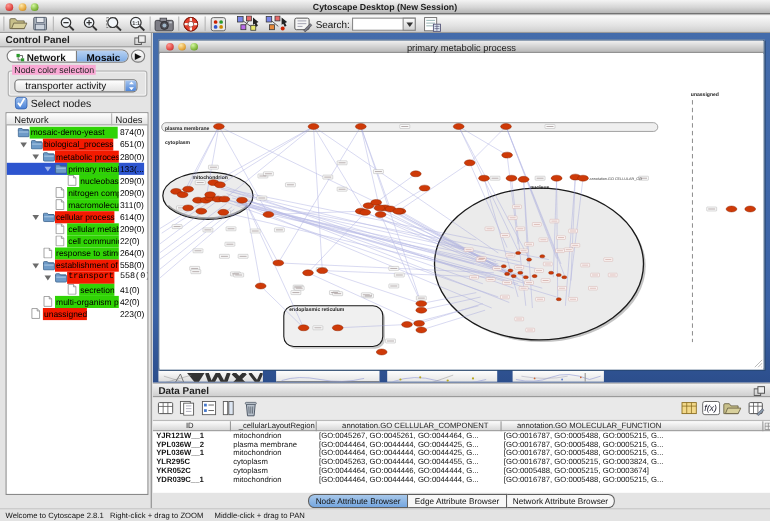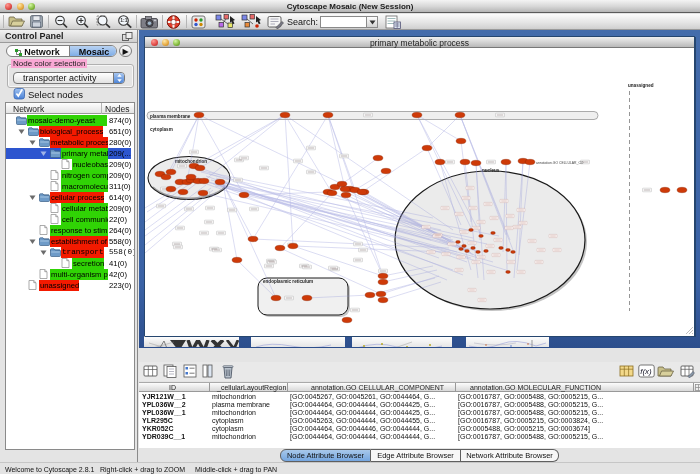--- a/index.html
+++ b/index.html
@@ -15,21 +15,21 @@
 .dpanel { position:absolute; left:139px; top:348px; width:561px; height:114px; background:#e4e4e4; }
 .seg { position:absolute; height:13px; line-height:12px; font-size:7.5px; color:#111; text-align:center; border:1px solid #5f5f5f; background:#f7f7f7; }
 .tinytext { font-size:7px; color:#111; }
 </style></head>
 <body>
 
 <div class="titlebar">
  <div class="light" style="left:5px;background:radial-gradient(circle at 35% 30%,#ff9a93,#df4743 60%,#a02722)"></div>
  <div class="light" style="left:17px;background:radial-gradient(circle at 35% 30%,#ffe9a8,#e5a73e 60%,#b07415)"></div>
  <div class="light" style="left:28px;background:radial-gradient(circle at 35% 30%,#d4f8a2,#82b83c 60%,#4e7b1a)"></div>
- <div class="wtitle">Cytoscape Mosaic (New Session)</div>
+ <div class="wtitle">Cytoscape Desktop (New Session)</div>
 </div>
 
 <div class="toolbar">
  <div class="tsep" style="left:3px"></div>
  <svg style="position:absolute;left:8px;top:1px" width="17" height="13" viewBox="0 0 17 13">
       <path d="M1 11 L1 3 Q1 2 2 2 L6 2 L7.5 4 L14 4 L14 11 Z" fill="#c8c08a" stroke="#6b6345" stroke-width="0.8"></path>
       <path d="M2.5 11 L4.5 6 L16.5 6 L14 11 Z" fill="#d8d09c" stroke="#6b6345" stroke-width="0.8"></path>
     </svg>
  <svg style="position:absolute;left:30px;top:1px" width="13" height="13" viewBox="0 0 13 13">
       <rect x="0.7" y="0.7" width="11.6" height="11.6" rx="1" fill="#aab2bc" stroke="#555d68" stroke-width="0.9"></rect>
@@ -209,21 +209,21 @@
         <div style="position:absolute;left:0;right:3px;height:11px;background:#2d55cf;color:#000;top:33px;">
           <span style="position:absolute;left:34px;top:2px"><svg width="7" height="7" viewBox="0 0 7 7">
               <path d="M0.5 1.5 L6.5 1.5 L3.5 6 Z" fill="#9fb3e8"></path>
             </svg></span>
           <span style="position:absolute;left:44px;top:1px"><svg width="11" height="9" viewBox="0 0 11 9">
               <rect x="0.5" y="2" width="10" height="6.5" rx="1" fill="#6e9bc8" stroke="#3a5f86" stroke-width="0.7"></rect>
               <path d="M0.5 3.2 L0.5 1.6 Q0.5 0.8 1.3 0.8 L4 0.8 L5 2 L10 2" fill="#6e9bc8" stroke="#3a5f86" stroke-width="0.7"></path>
               <rect x="1.2" y="3.4" width="8.6" height="1.2" fill="#9dbede"></rect>
             </svg></span>
           <span style="position:absolute;left:55px;top:0px;background:#30d305;padding:0 0 0 1px;white-space:nowrap;overflow:hidden;max-width:47px;display:inline-block;height:11px;line-height:11px">primary metabolic proc</span>
-          <span style="position:absolute;left:103px;top:0;height:11px;line-height:11px">209(...</span>
+          <span style="position:absolute;left:103px;top:0;height:11px;line-height:11px">133(...</span>
         </div>
         <div style="position:absolute;left:0;right:3px;height:11px;top:44px;">
           <span style="position:absolute;left:55px;top:0px"><svg width="9" height="10" viewBox="0 0 9 10">
               <path d="M1 0.5 L5.8 0.5 L8 2.7 L8 9.5 L1 9.5 Z" fill="#fff" stroke="#888" stroke-width="0.7"></path>
               <path d="M5.8 0.5 L5.8 2.7 L8 2.7" fill="#ddd" stroke="#888" stroke-width="0.7"></path>
             </svg></span>
           <span style="position:absolute;left:66px;top:0px;background:#30d305;padding:0 0 0 1px;white-space:nowrap;overflow:hidden;max-width:36px;display:inline-block;height:11px;line-height:11px">nucleobase-contain</span>
           <span style="position:absolute;left:103px;top:0;height:11px;line-height:11px">209(0)</span>
         </div>
         <div style="position:absolute;left:0;right:3px;height:11px;top:55px;">
@@ -740,20 +740,26 @@
           </g>
         </svg>
   </div>
   <svg style="position:absolute;right:1px;bottom:1px" width="10" height="10" viewBox="0 0 10 10">
         <path d="M3 10 L10 3 M6 10 L10 6 M9 10 L10 9" stroke="#b0b0b0" stroke-width="0.8"></path>
       </svg>
  </div>
 </div>
 
 <div class="dpanel">
+ <div class="phead" style="border-top:1px solid #b8b8b8">Data Panel
+   <svg style="position:absolute;right:4px;top:2px" width="11" height="9" viewBox="0 0 11 9">
+        <rect x="0.5" y="2.5" width="6" height="6" fill="none" stroke="#555" stroke-width="0.9"></rect>
+        <rect x="4" y="0.5" width="6" height="6" fill="#eee" stroke="#555" stroke-width="0.9"></rect>
+      </svg>
+ </div>
 
  <div style="position:absolute;left:0;top:14px;width:561px;height:19px;background:#e9e9e9">
   <svg style="position:absolute;left:4px;top:2px" width="15" height="14" viewBox="0 0 15 14">
         <rect x="1" y="2" width="13" height="10" rx="1" fill="#fff" stroke="#555" stroke-width="0.9"></rect>
         <path d="M1 5.5 L14 5.5 M5.3 2 L5.3 12 M9.6 2 L9.6 12" stroke="#555" stroke-width="0.7"></path>
       </svg>
   <svg style="position:absolute;left:24px;top:2px" width="15" height="14" viewBox="0 0 15 14">
         <rect x="1" y="1" width="9" height="11" fill="#fff" stroke="#555" stroke-width="0.8"></rect>
         <rect x="4" y="2.5" width="9" height="11" fill="#fff" stroke="#555" stroke-width="0.8"></rect>
         <path d="M6 5 L11 5 M6 7.5 L11 7.5 M6 10 L11 10" stroke="#99a" stroke-width="0.7"></path>

